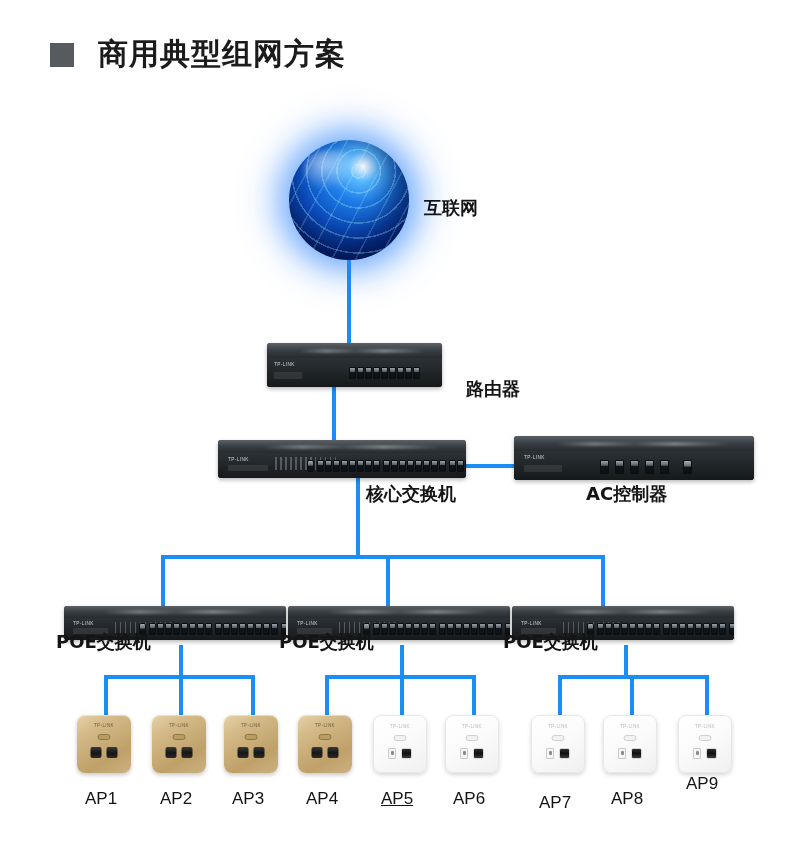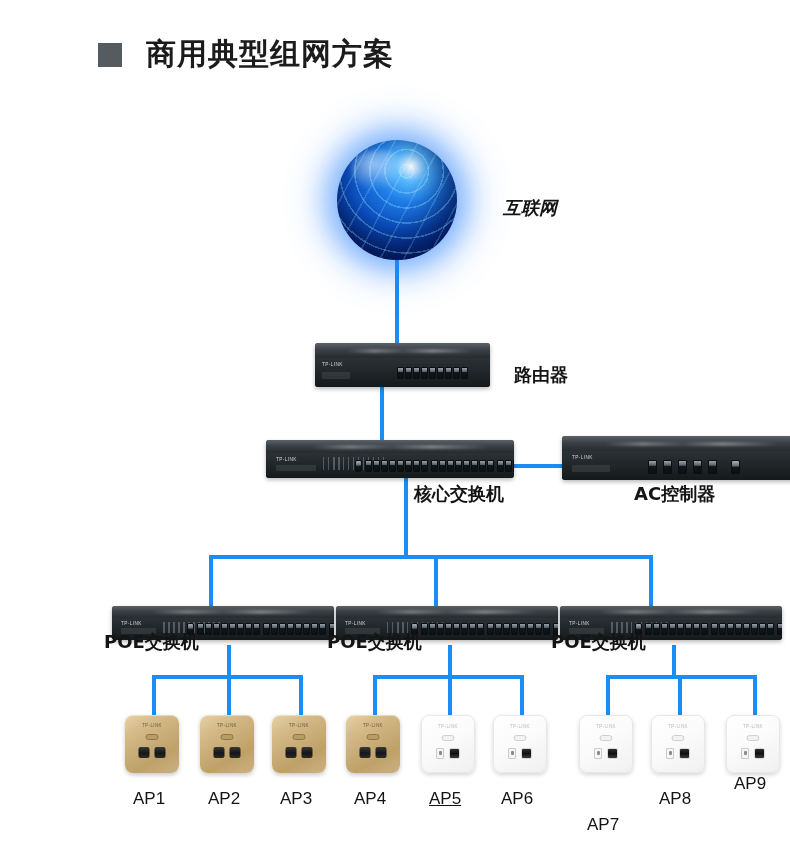--- a/index.html
+++ b/index.html
@@ -1,21 +1,21 @@
 <!DOCTYPE html>
 <html><head>
 <meta charset="utf-8">
 <style>
   html,body{margin:0;padding:0;}
   body{
     width:790px;height:861px;background:#ffffff;
     font-family:"Liberation Sans","DejaVu Sans",sans-serif;
     color:#1a1a1a;position:relative;overflow:hidden;
   }
-  .stage{position:absolute;inset:0;margin-left:48px;}
+  .stage{position:absolute;inset:0;}
 
   
   .header{position:absolute;left:50px;top:34px;display:flex;align-items:center;gap:24px;}
   .header-bullet{width:24px;height:24px;background:#555b5e;}
   .header-title{font-size:30px;font-weight:700;letter-spacing:1px;color:#1b1b1b;
     font-family:"DejaVu Sans","Liberation Sans",sans-serif;}
 
   
   .link{position:absolute;background:#1a8ef5;}
   .link.v{width:4px;}
@@ -145,42 +145,42 @@
   <div class="link v" style="left:472px;top:675px;height:40px;"></div>
 
   <div class="link v" style="left:624px;top:645px;height:32px;"></div>
   <div class="link h" style="left:558px;top:675px;width:151px;"></div>
   <div class="link v" style="left:558px;top:675px;height:40px;"></div>
   <div class="link v" style="left:630px;top:675px;height:40px;"></div>
   <div class="link v" style="left:705px;top:675px;height:40px;"></div>
 
   <div class="globe-glow" style="left:289px;top:140px;width:120px;height:120px;"></div>
   <div class="globe" style="left:289px;top:140px;"></div>
-  <div class="lbl" style="left:455px;top:196px;font-style:italic;">互联网</div>
+  <div class="lbl" style="left:424px;top:196px;">互联网</div>
 
   <div class="rack" style="left:267px;top:343px;width:175px;height:44px;">
     <div class="top"></div>
     <div class="face"></div>
     <div class="brand">TP-LINK</div>
     <div class="submodel"></div>
     <div class="ports" style="left:47%;top:54%;">
       <div class="portgrp">
         <div class="port"></div>
         <div class="port"></div>
         <div class="port"></div>
         <div class="port"></div>
         <div class="port"></div>
         <div class="port"></div>
         <div class="port"></div>
         <div class="port"></div>
         <div class="port"></div>
       </div>
     </div>
   </div>
-  <div class="lbl" style="left:466px;top:363px;">路由器</div>
+  <div class="lbl" style="left:466px;top:377px;">路由器</div>
 
   <div class="rack" style="left:218px;top:440px;width:248px;height:38px;">
     <div class="top"></div>
     <div class="face"></div>
     <div class="brand">TP-LINK</div>
     <div class="submodel"></div>
     <div class="leds"></div>
     <div class="ports" style="left:36%;top:52%;">
       <div class="port round"></div>
       <div class="portgrp">
@@ -402,21 +402,21 @@
   <div class="lbl ap-lbl" style="left:453px;top:789px;">AP6</div>
 
   <div class="ap white" style="left:531px;top:715px;">
     <div class="ap-brand">TP-LINK</div>
     <div class="led"></div>
     <div class="ap-ports">
       <div class="usb"></div>
       <div class="rj"></div>
     </div>
   </div>
-  <div class="lbl ap-lbl" style="left:539px;top:815px;">AP7</div>
+  <div class="lbl ap-lbl" style="left:539px;top:793px;">AP7</div>
 
   <div class="ap white" style="left:603px;top:715px;">
     <div class="ap-brand">TP-LINK</div>
     <div class="led"></div>
     <div class="ap-ports">
       <div class="usb"></div>
       <div class="rj"></div>
     </div>
   </div>
   <div class="lbl ap-lbl" style="left:611px;top:789px;text-align:right;">AP8</div>

